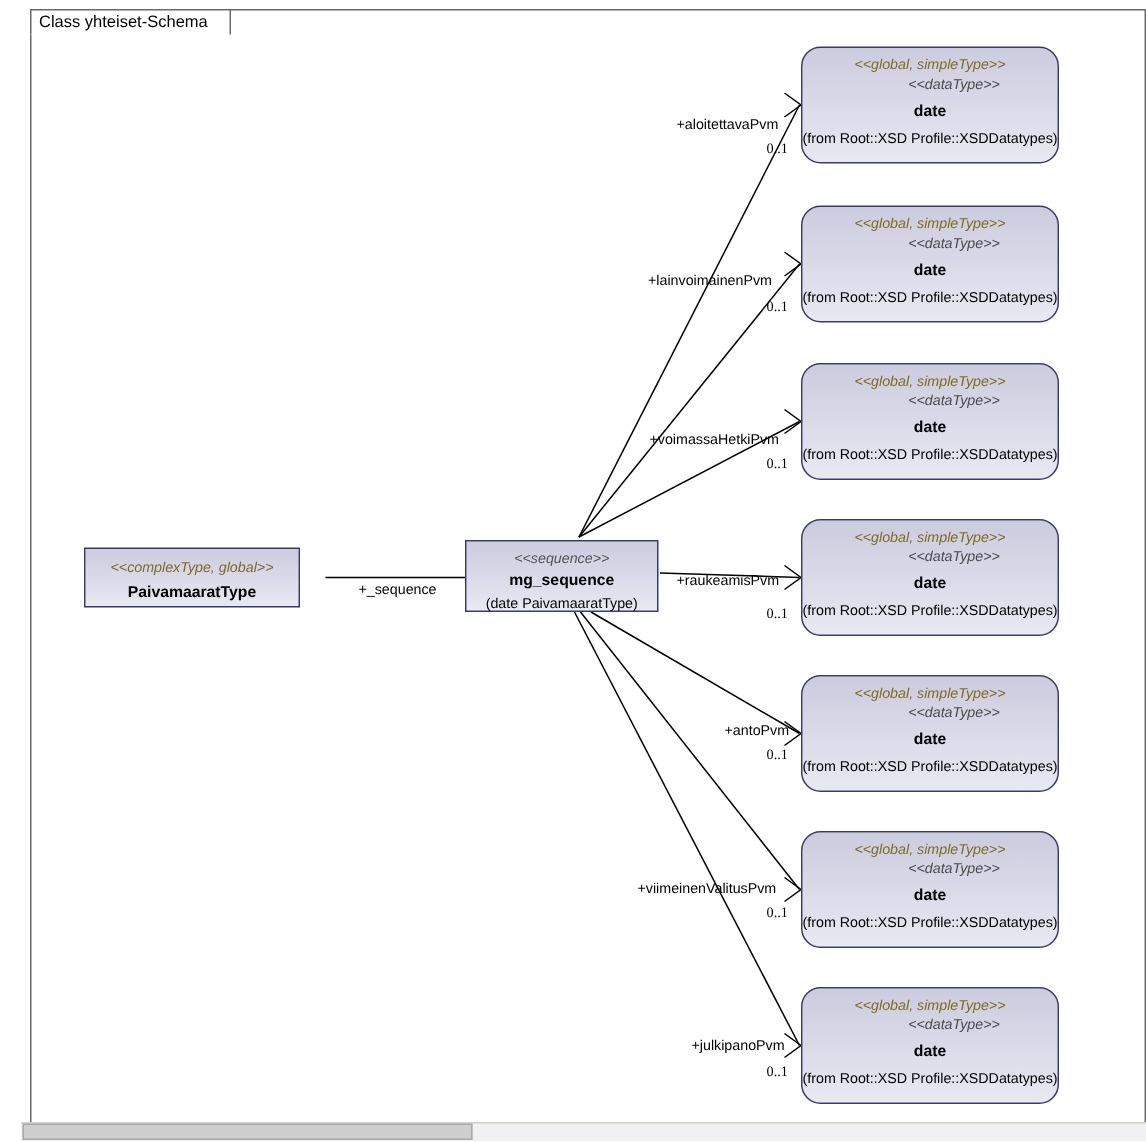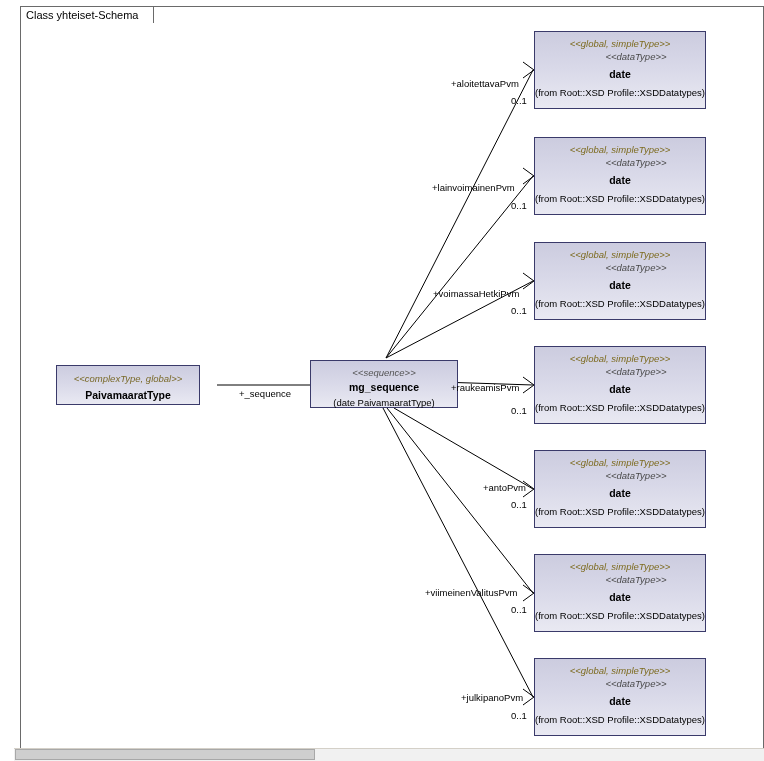--- a/index.html
+++ b/index.html
@@ -22,32 +22,32 @@
   
   .node{position:absolute;box-sizing:border-box;border:1px solid #3a3a6a;
         background:linear-gradient(to bottom,#ccccdf 0%,#d8d8e8 45%,#e9e9f2 100%);
         text-align:center;}
   .node .ln{display:block;line-height:13px;}
   .stereo{font-size:9.5px;color:#7a6a2a;font-style:italic;}
   .stereo2{font-size:9.5px;color:#555;font-style:italic;}
   .nm{font-size:10.5px;font-weight:bold;color:#000;}
   .from{font-size:9.5px;color:#000;}
 
-  .node.datatype{width:172px;height:78px;padding-top:5px;}
+  .node.datatype{width:172px;height:78px;padding-top:5px;border-radius:13px;}
   .node.datatype .stereo{color:#7d6b1f;}
   .node.datatype .stereo2{color:#4a4a4a;padding-left:32px;}
   .node.datatype .nm{margin-top:5px;}
   .node.datatype .from{margin-top:5px;}
 
-  .node.seq{width:148px;height:48px;padding-top:5px;}
+  .node.seq{width:129px;height:48px;padding-top:5px;}
   .node.cplx{width:144px;height:40px;padding-top:6px;}
 
   
   .lbl{position:absolute;font-size:9.5px;color:#000;white-space:nowrap;}
-  .mult{position:absolute;font-size:9.5px;color:#000;white-space:nowrap;}
+  .mult{position:absolute;font-size:9.5px;color:#000;white-space:nowrap;font-family:Liberation Serif, serif;}
 
   svg.wires{position:absolute;left:0;top:0;width:764px;height:761px;pointer-events:none;}
 </style>
 </head>
 <body>
 
 <div id="canvas">
 
   <div class="frame"></div>
   <div class="frame-tab">

